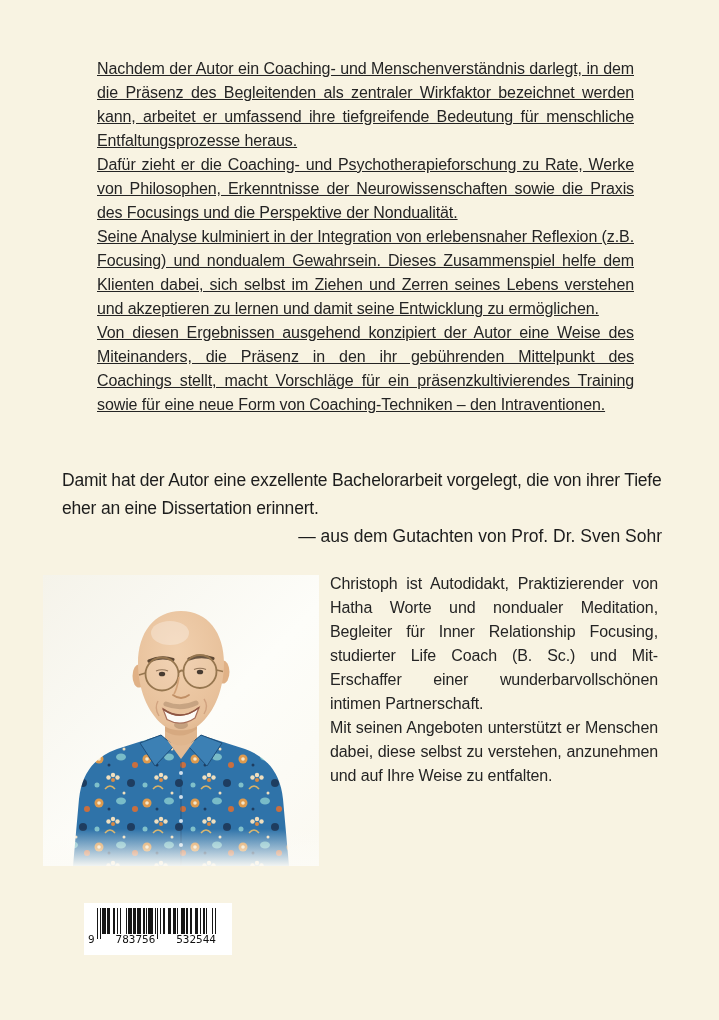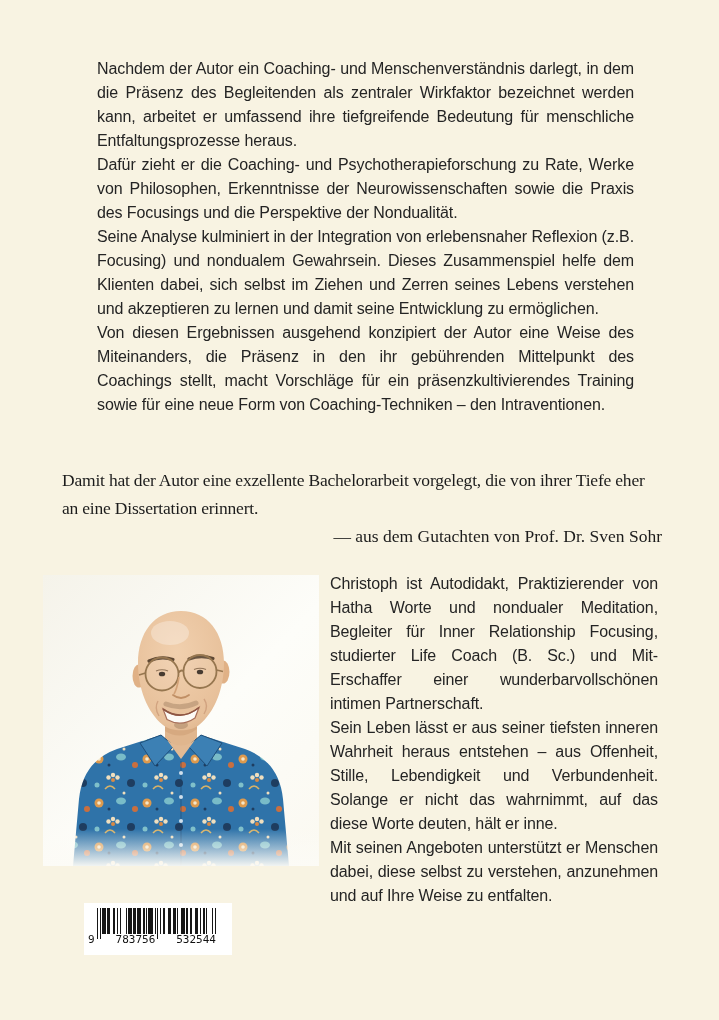--- a/index.html
+++ b/index.html
@@ -1,24 +1,24 @@
 <!DOCTYPE html>
 <html><head>
 <meta charset="utf-8">
 <style>
   html,body{margin:0;padding:0;background:#d9d4c4;}
   .page{
     position:relative;width:719px;height:1020px;margin:0 auto;
     background:#f8f3e2;overflow:hidden;
     font-family:"Liberation Sans",sans-serif;color:#242424;
   }
-  .synopsis{position:absolute;left:97px;top:57px;width:537px;}
+  .synopsis{position:absolute;left:97px;top:57px;width:537px;text-decoration:underline;}
   .synopsis p{margin:0;text-align:justify;font-size:16px;line-height:24px;letter-spacing:-0.1px;}
   .review{position:absolute;left:62px;top:466px;width:600px;
-    font-family:Liberation Serif, serif;color:#1c1c1c;}
+    font-family:Liberation Sans, sans-serif;color:#1c1c1c;}
   .review .quote{margin:0;font-size:17.5px;line-height:28px;letter-spacing:-0.2px;}
   .review .attribution{margin:0 0 0 95px;font-size:17.5px;line-height:28px;text-align:right;}
   .photo{position:absolute;left:43px;top:575px;width:276px;height:291px;background:#fcfbf6;}
   .photo svg{display:block;}
   .bio{position:absolute;left:330px;top:572px;width:328px;}
   .bio p{margin:0;text-align:justify;font-size:16px;line-height:24px;letter-spacing:-0.1px;}
   .barcode{position:absolute;left:84px;top:903px;width:148px;height:52px;background:#ffffff;}
   .bars{display:flex;align-items:flex-start;height:31px;margin:5px 0 0 13px;}
   .bars .m{width:1.25px;height:26px;}
   .bars .b{background:#161616;}
@@ -125,21 +125,20 @@
 
       <path d="M120,134 Q138,147 156,132.5 L152,143 Q138,152.5 124,144.5 Z" fill="#fdfbf6" stroke="#a8705a" stroke-width="1.2"></path>
       <path d="M120,134 Q138,147 156,132.5" stroke="#8e5643" stroke-width="1.6" fill="none"></path>
 
       <rect x="0" y="254" width="276" height="37" fill="url(#fadeG)"></rect>
     </svg>
   </div>
 
   <section class="bio">
       <p>Christoph ist Autodidakt, Praktizierender von Hatha Worte und nondualer Meditation, Begleiter für Inner Relationship Focusing, studierter Life Coach (B. Sc.) und Mit-Erschaffer einer wunderbarvollschönen intimen Partnerschaft.</p>
-      <p>Sein Leben lässt er aus seiner tiefsten inneren Wahrheit heraus entstehen – aus Offenheit, Stille, Lebendigkeit und Verbundenheit. Solange er nicht das wahrnimmt, auf das diese Worte deuten, hält er inne.</p>
       <p>Mit seinen Angeboten unterstützt er Menschen dabei, diese selbst zu verstehen, anzunehmen und auf Ihre Weise zu entfalten.</p>
     </section>
 
   <div class="barcode">
     <div class="bars">
         <div class="m b g"></div>
         <div class="m"></div>
         <div class="m b g"></div>
         <div class="m"></div>
         <div class="m b"></div>

